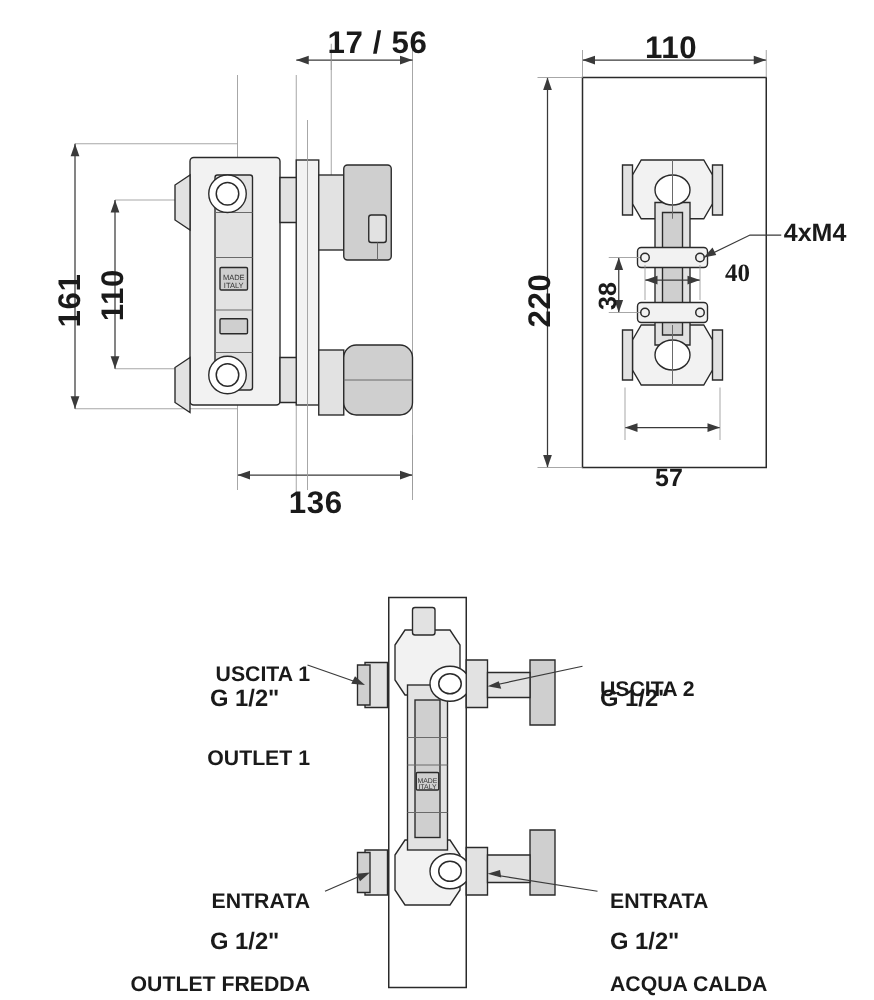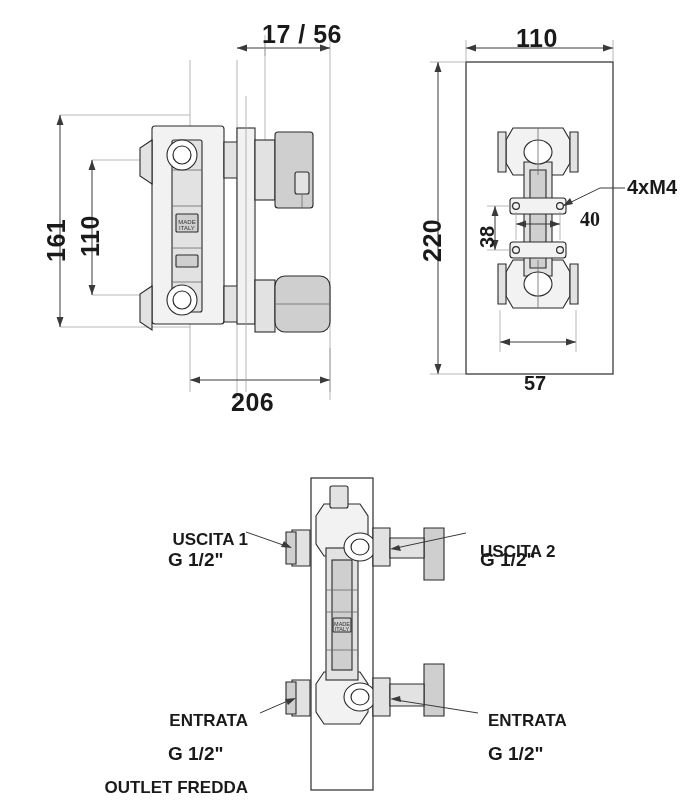--- a/index.html
+++ b/index.html
@@ -247,50 +247,52 @@
       <polygon class="arrhd" points="390,699 401,702 400,696"></polygon>
     </g>
   </svg>
 
   <div class="lbl dim" style="left:262px; top:20px;">17 / 56</div>
 
   <div class="lbl dim rot90" style="left:42px; top:262px;">161</div>
 
   <div class="lbl dim rot90" style="left:76px; top:257px;">110</div>
 
-  <div class="lbl dim" style="left:231px; top:388px;">206</div>
+  <div class="lbl dim" style="left:231px; top:388px;">136</div>
 
   <div class="lbl dim" style="left:516px; top:24px;">110</div>
 
   <div class="lbl dim rot90" style="left:418px; top:262px;">220</div>
 
   <div class="lbl dim-sm rot90" style="left:476px; top:248px;">38</div>
 
   <div class="lbl dim-sm" style="left:580px; top:208px;font-family:Liberation Serif, serif;">40</div>
 
   <div class="lbl dim-sm" style="left:524px; top:344px;margin-top:28px;">57</div>
 
   <div class="lbl dim-sm" style="left:627px; top:176px;">4xM4</div>
 
   <div class="lbl callout left" style="left:42px; top:484px; width:206px;">
     <div>USCITA 1</div>
+    <div>OUTLET 1</div>
   </div>
   <div class="lbl thread" style="left:168px; top:549px;">G 1/2"</div>
 
   <div class="lbl callout right" style="left:480px; top:496px; width:206px;">
     <div>USCITA 2</div>
   </div>
   <div class="lbl thread" style="left:480px; top:549px;">G 1/2"</div>
 
   <div class="lbl callout left" style="left:42px; top:665px; width:206px;">
     <div>ENTRATA</div>
     <div>OUTLET FREDDA</div>
     
   </div>
   <div class="lbl thread" style="left:168px; top:743px;">G 1/2"</div>
 
   <div class="lbl callout right" style="left:488px; top:665px; width:206px;">
     <div>ENTRATA</div>
+    <div>ACQUA CALDA</div>
     
   </div>
   <div class="lbl thread" style="left:488px; top:743px;">G 1/2"</div>
 
 </div>
 
 </body></html>

